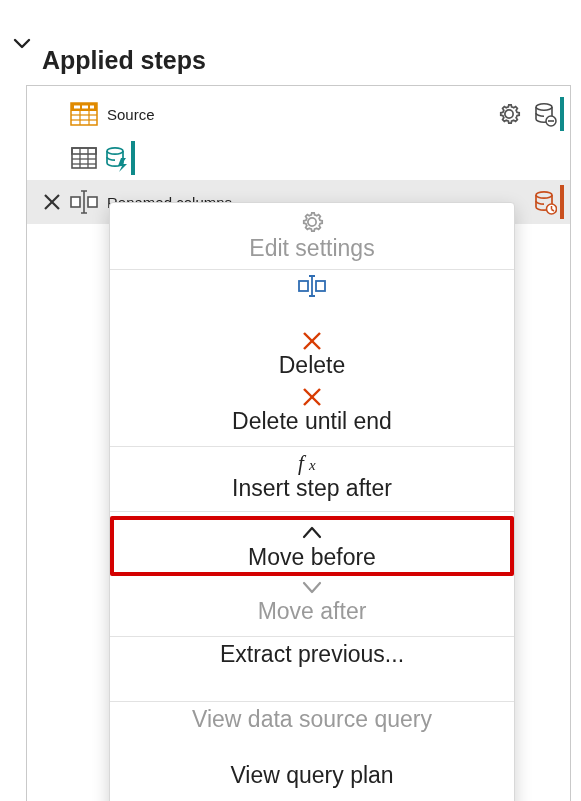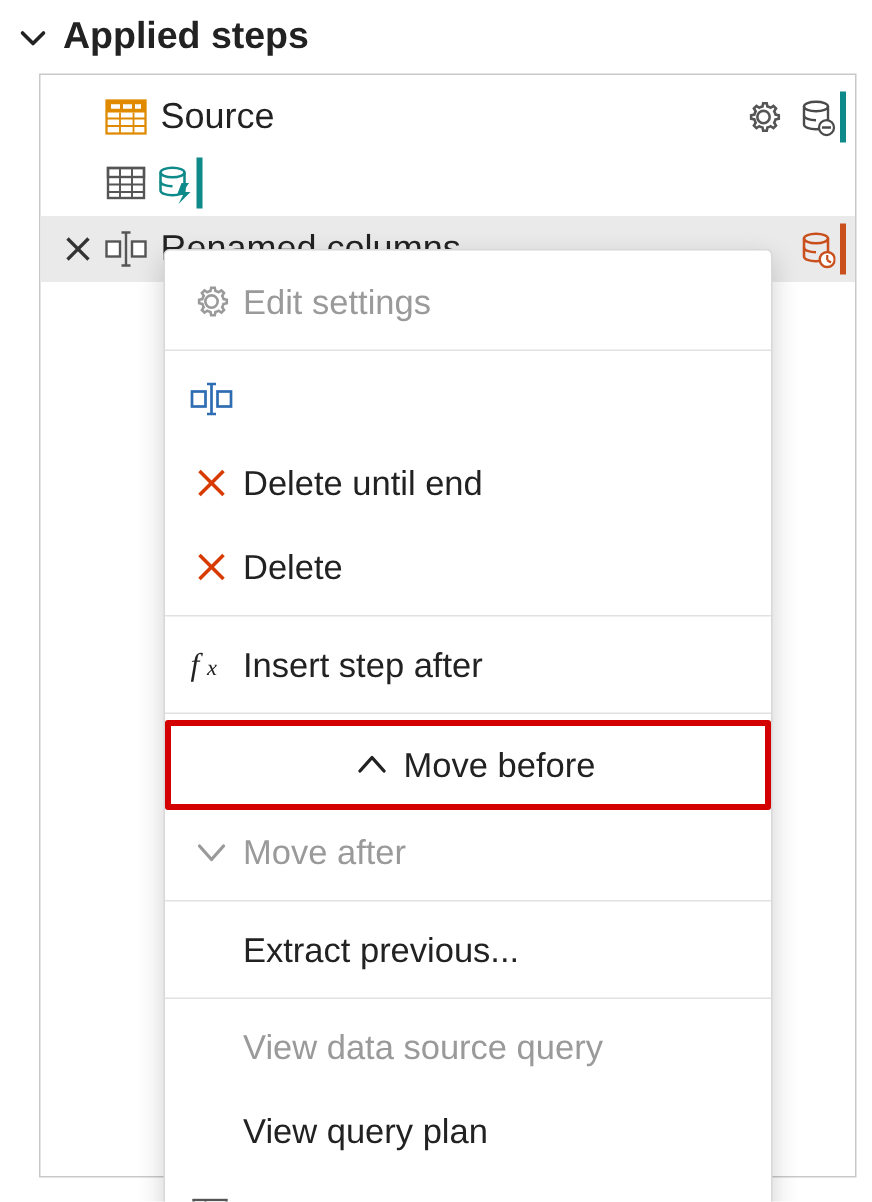--- a/index.html
+++ b/index.html
@@ -16,20 +16,21 @@
   }
   .section-header {
     display: flex;
     align-items: center;
     padding: 4px 8px;
     gap: 10px;
   }
   .section-header .label {
     font-size: 25px;
     font-weight: 600;
+    margin-top: 36px;
   }
   .section-header .caret svg { display:block; }
 
   .steps-box {
     margin: 6px 0 0 22px;
     border: 1px solid #c9c9c9;
     background: #fff;
     padding: 6px 0 6px 0;
     position: relative;
   }
@@ -51,21 +52,21 @@
     justify-content: center;
   }
   .step-row .step-icon {
     width: 34px;
     display: flex;
     align-items: center;
     justify-content: center;
   }
   .step-row .step-label {
     flex: 1;
-    font-size: 24px;
+    font-size: 15px;
     padding-left: 6px;
     white-space: nowrap;
     overflow: hidden;
   }
   .step-row .right-icons {
     display: flex;
     align-items: center;
     gap: 4px;
   }
   .step-row .right-icons .gear {
@@ -95,20 +96,21 @@
     box-shadow: 0 6px 18px rgba(0,0,0,0.18);
     padding: 6px 0;
     z-index: 20;
   }
   .menu-item {
     display: flex;
     align-items: center;
     height: 56px;
     padding: 0 10px;
     cursor: default;
+    flex-direction: column;
   }
   .menu-item .micon {
     width: 42px;
     display:flex;
     align-items:center;
     justify-content:center;
   }
   .menu-item .mlabel {
     font-size: 23px;
     color: #222;
@@ -259,31 +261,31 @@
         </span>
       </div>
 
       <div class="menu-item">
         <span class="micon">
           <svg width="22" height="22" viewBox="0 0 22 22">
               <line x1="3" y1="3" x2="19" y2="19" stroke="#d83b01" stroke-width="2.4"></line>
               <line x1="19" y1="3" x2="3" y2="19" stroke="#d83b01" stroke-width="2.4"></line>
             </svg>
         </span>
-        <span class="mlabel">Delete until end</span>
+        <span class="mlabel">Delete</span>
       </div>
 
       <div class="menu-item">
         <span class="micon">
           <svg width="22" height="22" viewBox="0 0 22 22">
               <line x1="3" y1="3" x2="19" y2="19" stroke="#d83b01" stroke-width="2.4"></line>
               <line x1="19" y1="3" x2="3" y2="19" stroke="#d83b01" stroke-width="2.4"></line>
             </svg>
         </span>
-        <span class="mlabel">Delete</span>
+        <span class="mlabel">Delete until end</span>
       </div>
 
       <div class="menu-sep"></div>
 
       <div class="menu-item">
         <span class="micon">
           <svg width="28" height="24" viewBox="0 0 28 24">
             <text x="0" y="19" font-family="Georgia, 'Times New Roman', serif" font-style="italic" font-size="21" fill="#222">f</text>
             <text x="11" y="19" font-family="Georgia, serif" font-style="italic" font-size="15" fill="#222">x</text>
           </svg>

